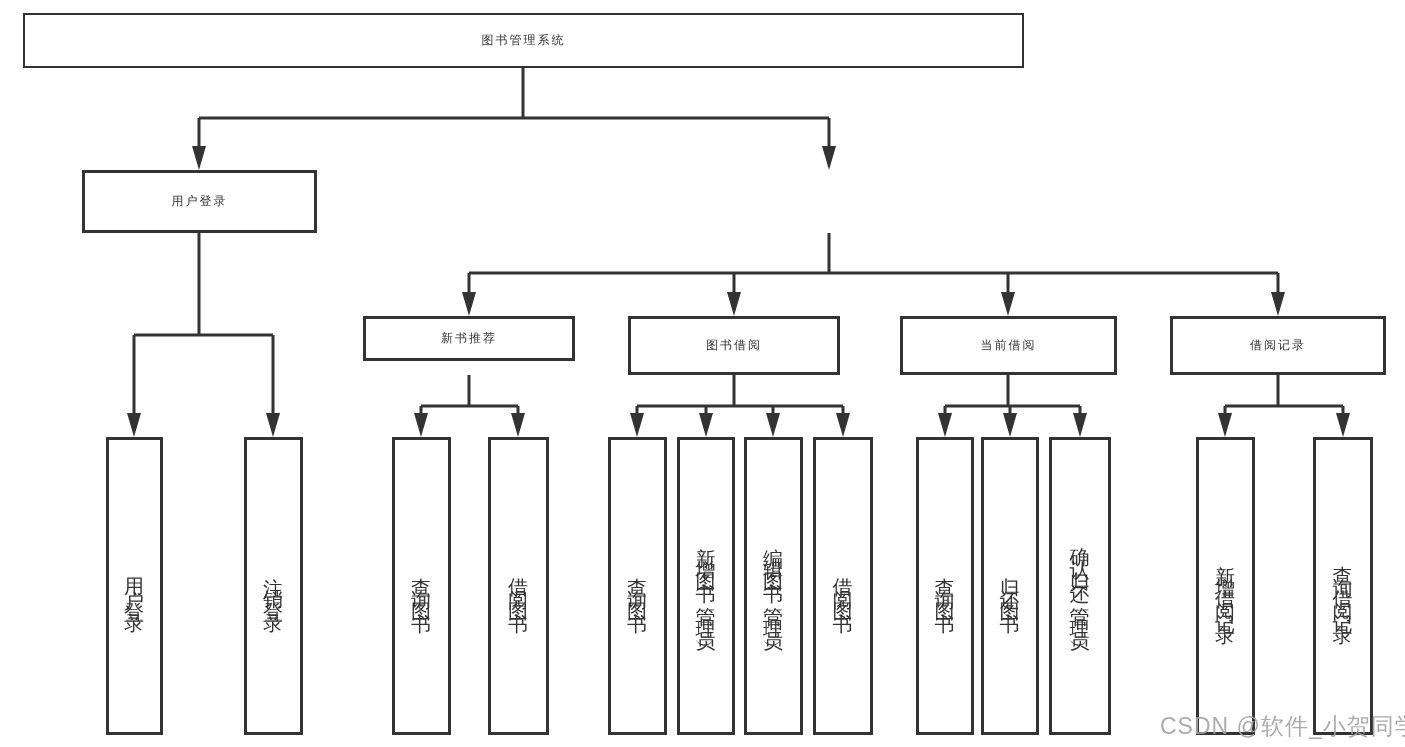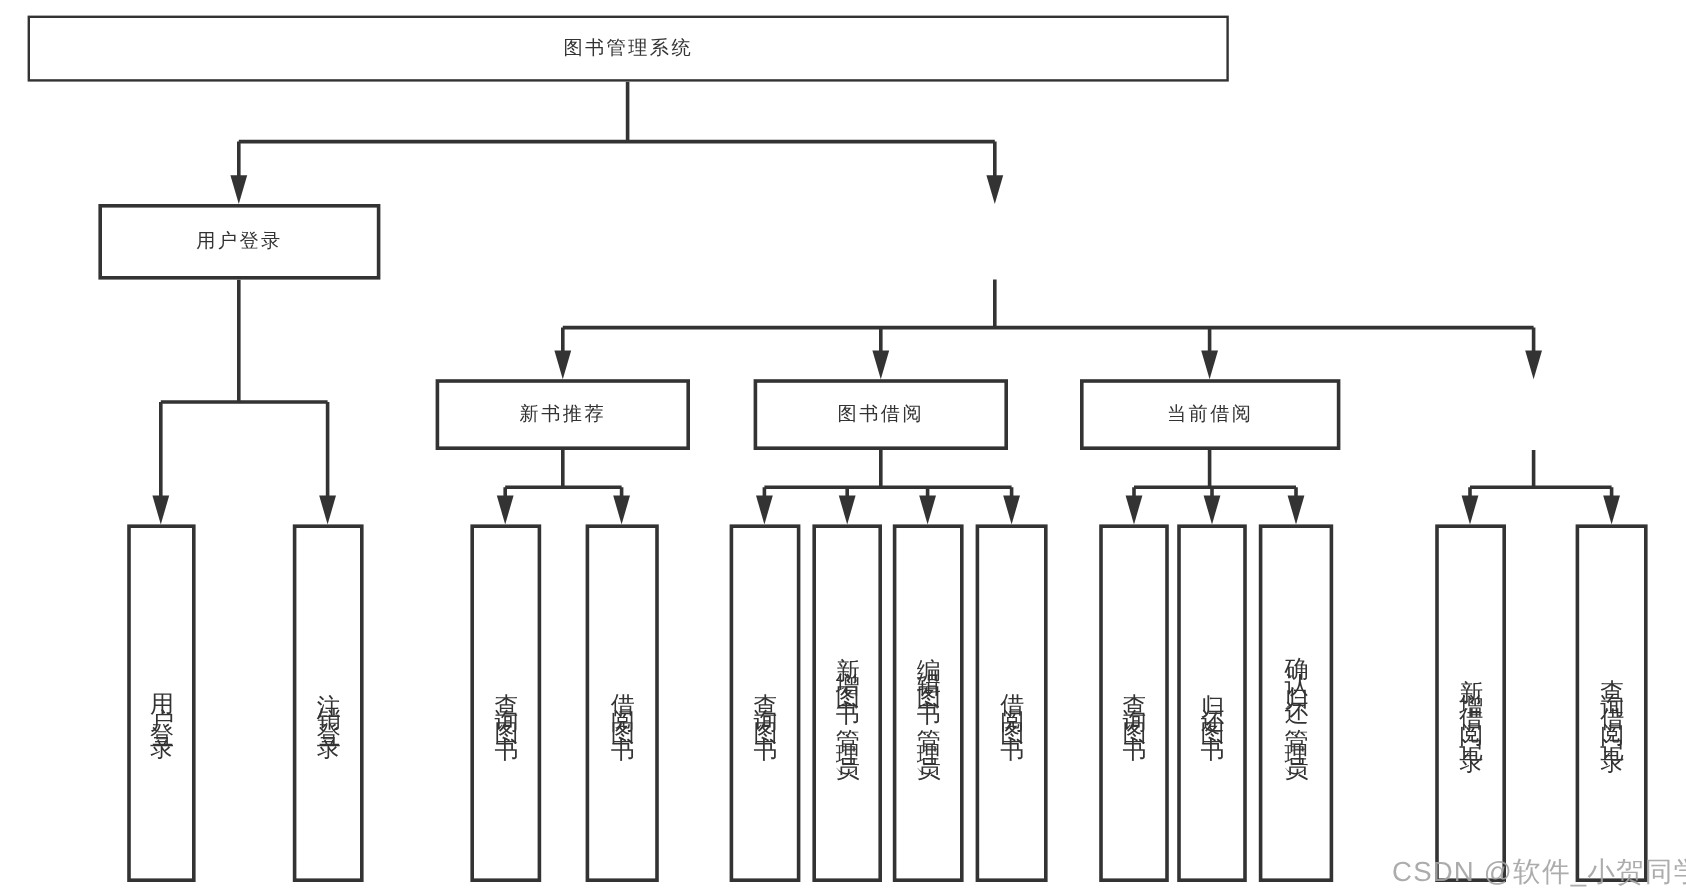--- a/index.html
+++ b/index.html
@@ -16,21 +16,21 @@
     box-sizing:border-box;
     background:#ffffff;
     border:3px solid #333333;
     color:#333333;
     display:flex;
     align-items:center;
     justify-content:center;
     z-index:2;
   }
   .hnode{
-    font-size:16px;
+    font-size:12px;
     letter-spacing:2px;
     white-space:nowrap;
   }
   .root{border-width:2px;}
   .vnode .vtext{
     writing-mode:vertical-rl;
     text-orientation:mixed;
     font-size:20px;
     letter-spacing:12px;
     line-height:1;
@@ -82,23 +82,24 @@
       <polygon points="1073,413 1087,413 1080,437"></polygon>
       <polygon points="1218,413 1232,413 1225,437"></polygon>
       <polygon points="1336,413 1350,413 1343,437"></polygon>
     </g>
   </svg>
 
   <div class="node hnode root" style="left:23px;top:13px;width:1001px;height:55px">图书管理系统</div>
 
   <div class="node hnode" style="left:82px;top:170px;width:235px;height:63px">用户登录</div>
 
-  <div class="node hnode" style="left:363px;top:316px;width:212px;height:59px">新书推荐</div>
+  <div class="node hnode" style="left:363px;top:316px;width:212px;height:45px">新书推荐</div>
   <div class="node hnode" style="left:900px;top:316px;width:217px;height:59px">当前借阅</div>
   <div class="node hnode" style="left:628px;top:316px;width:212px;height:59px">图书借阅</div>
+  <div class="node hnode" style="left:1170px;top:316px;width:216px;height:59px">借阅记录</div>
 
   <div class="node vnode" style="left:106px;top:437px;width:57px;height:298px">
     <span class="vtext">用户登录</span>
   </div>
   <div class="node vnode" style="left:244px;top:437px;width:59px;height:298px">
     <span class="vtext">注销登录</span>
   </div>
 
   <div class="node vnode" style="left:392px;top:437px;width:59px;height:298px">
     <span class="vtext">查询图书</span>

